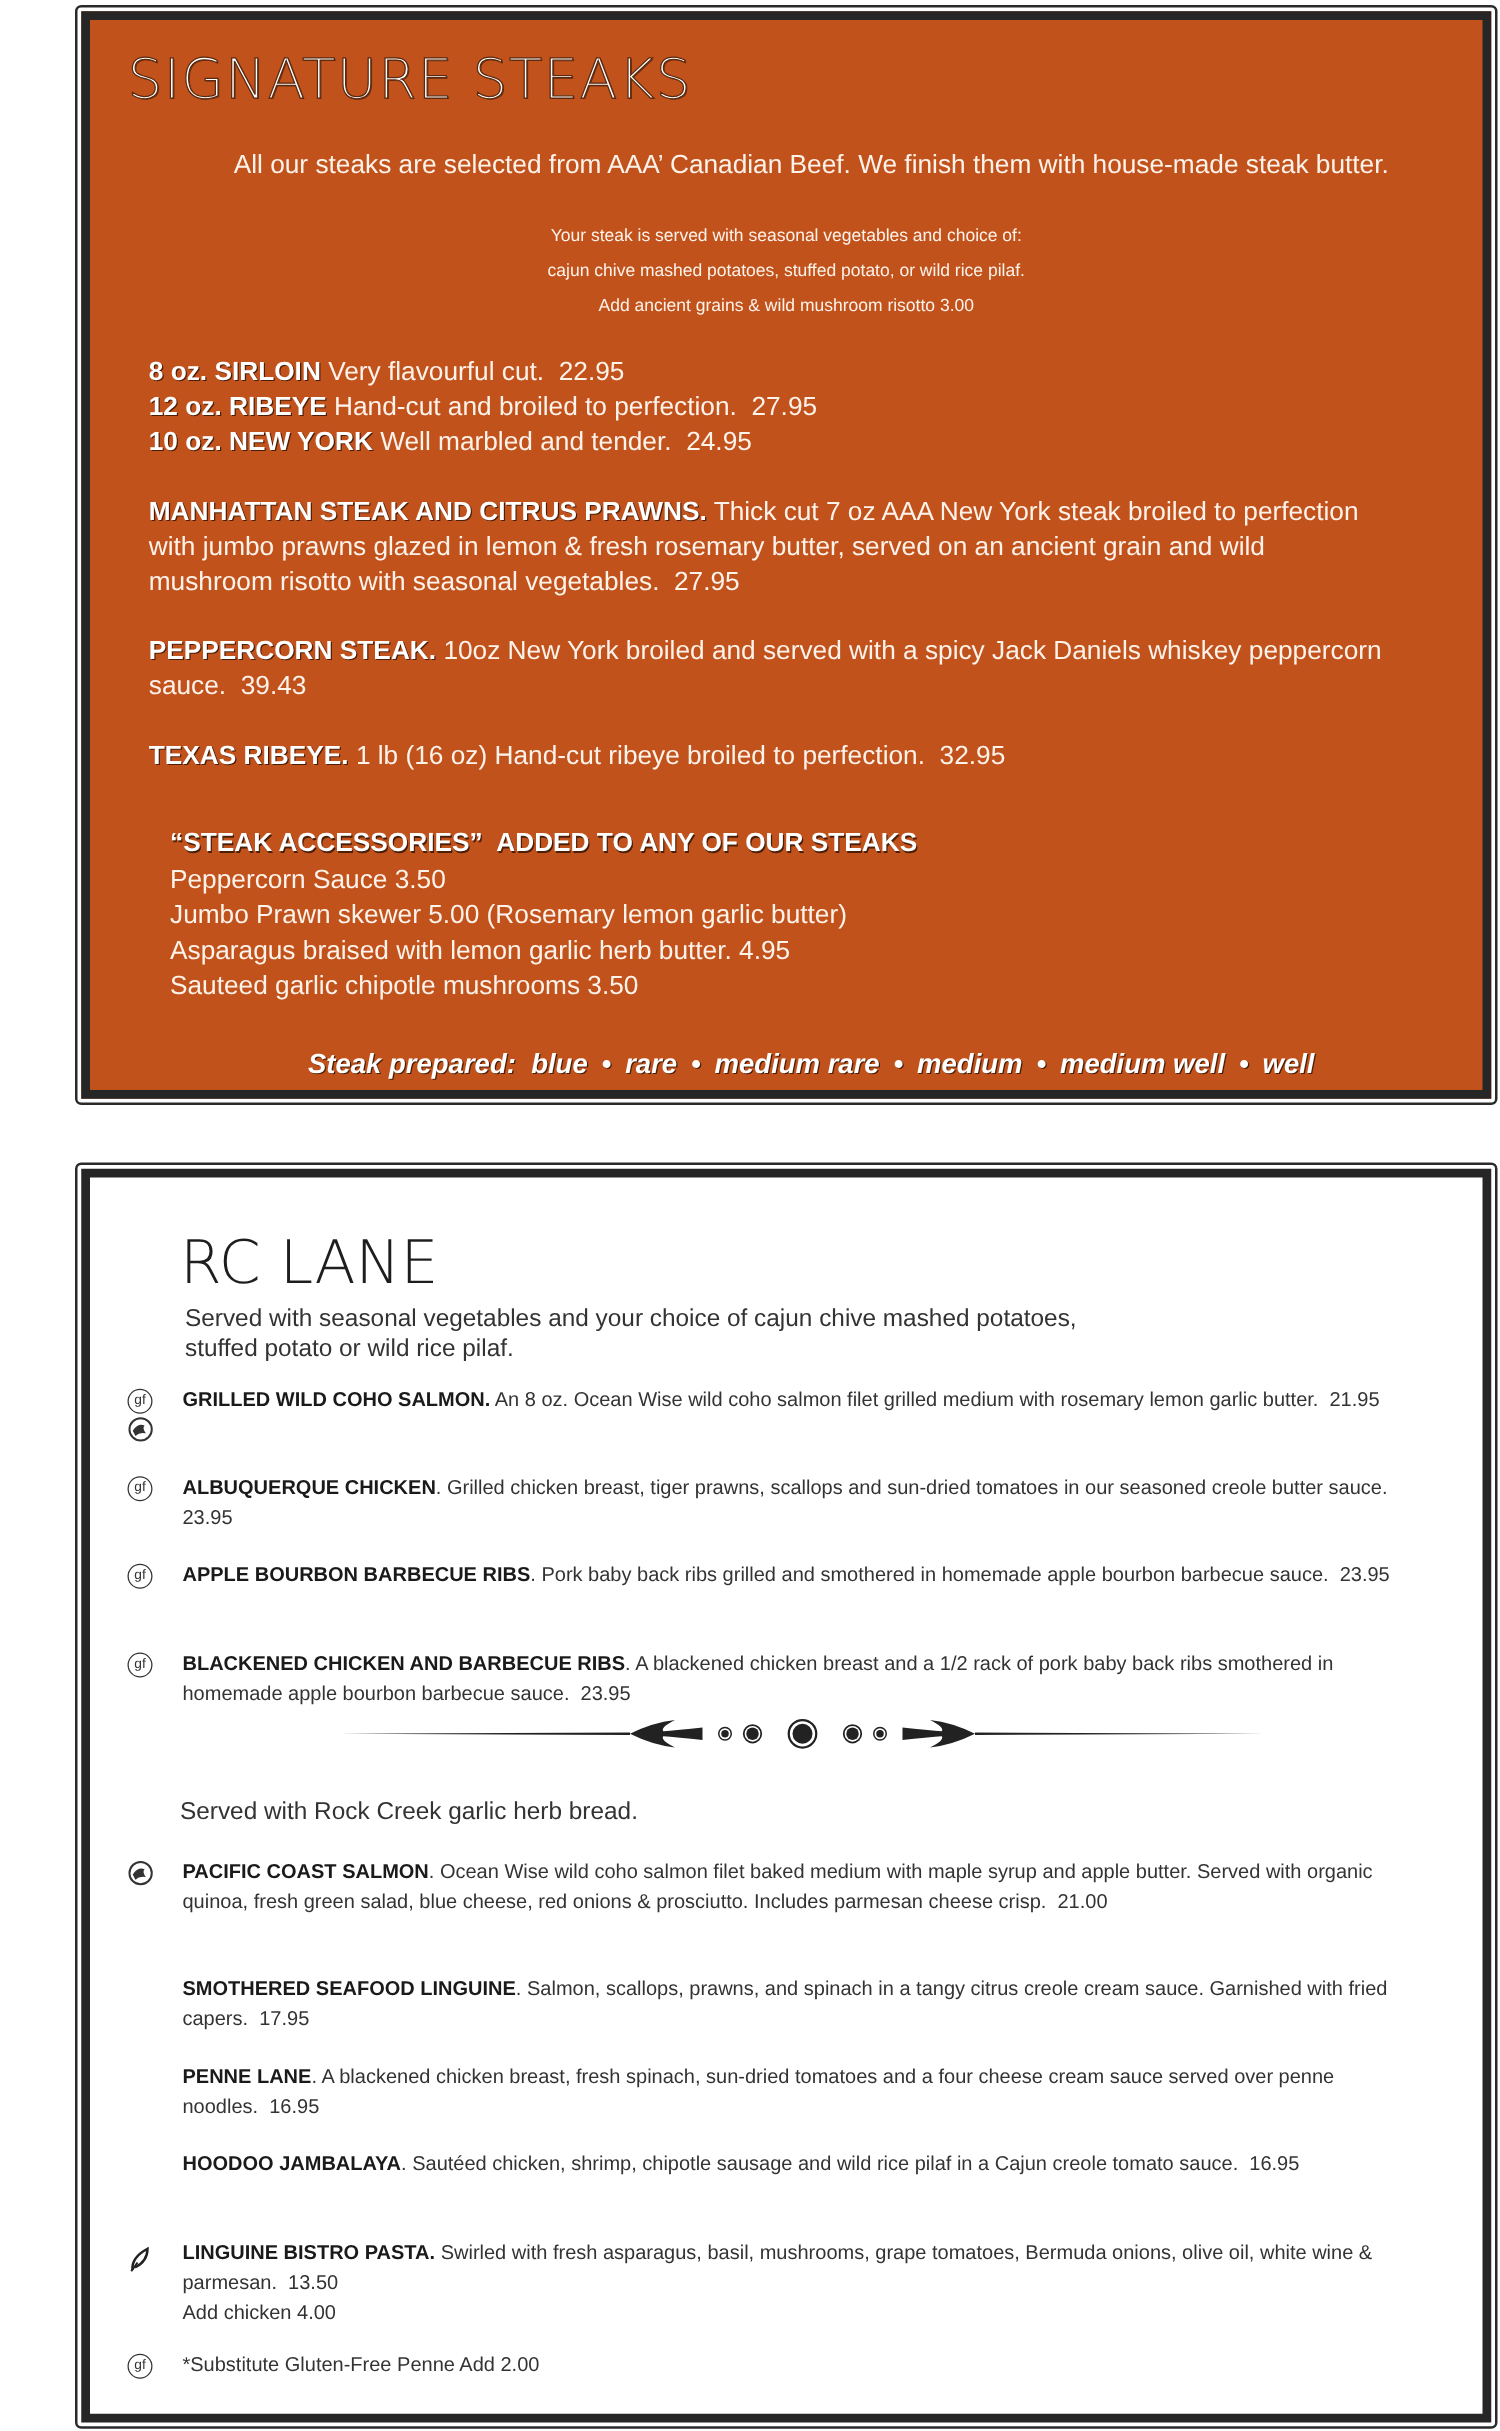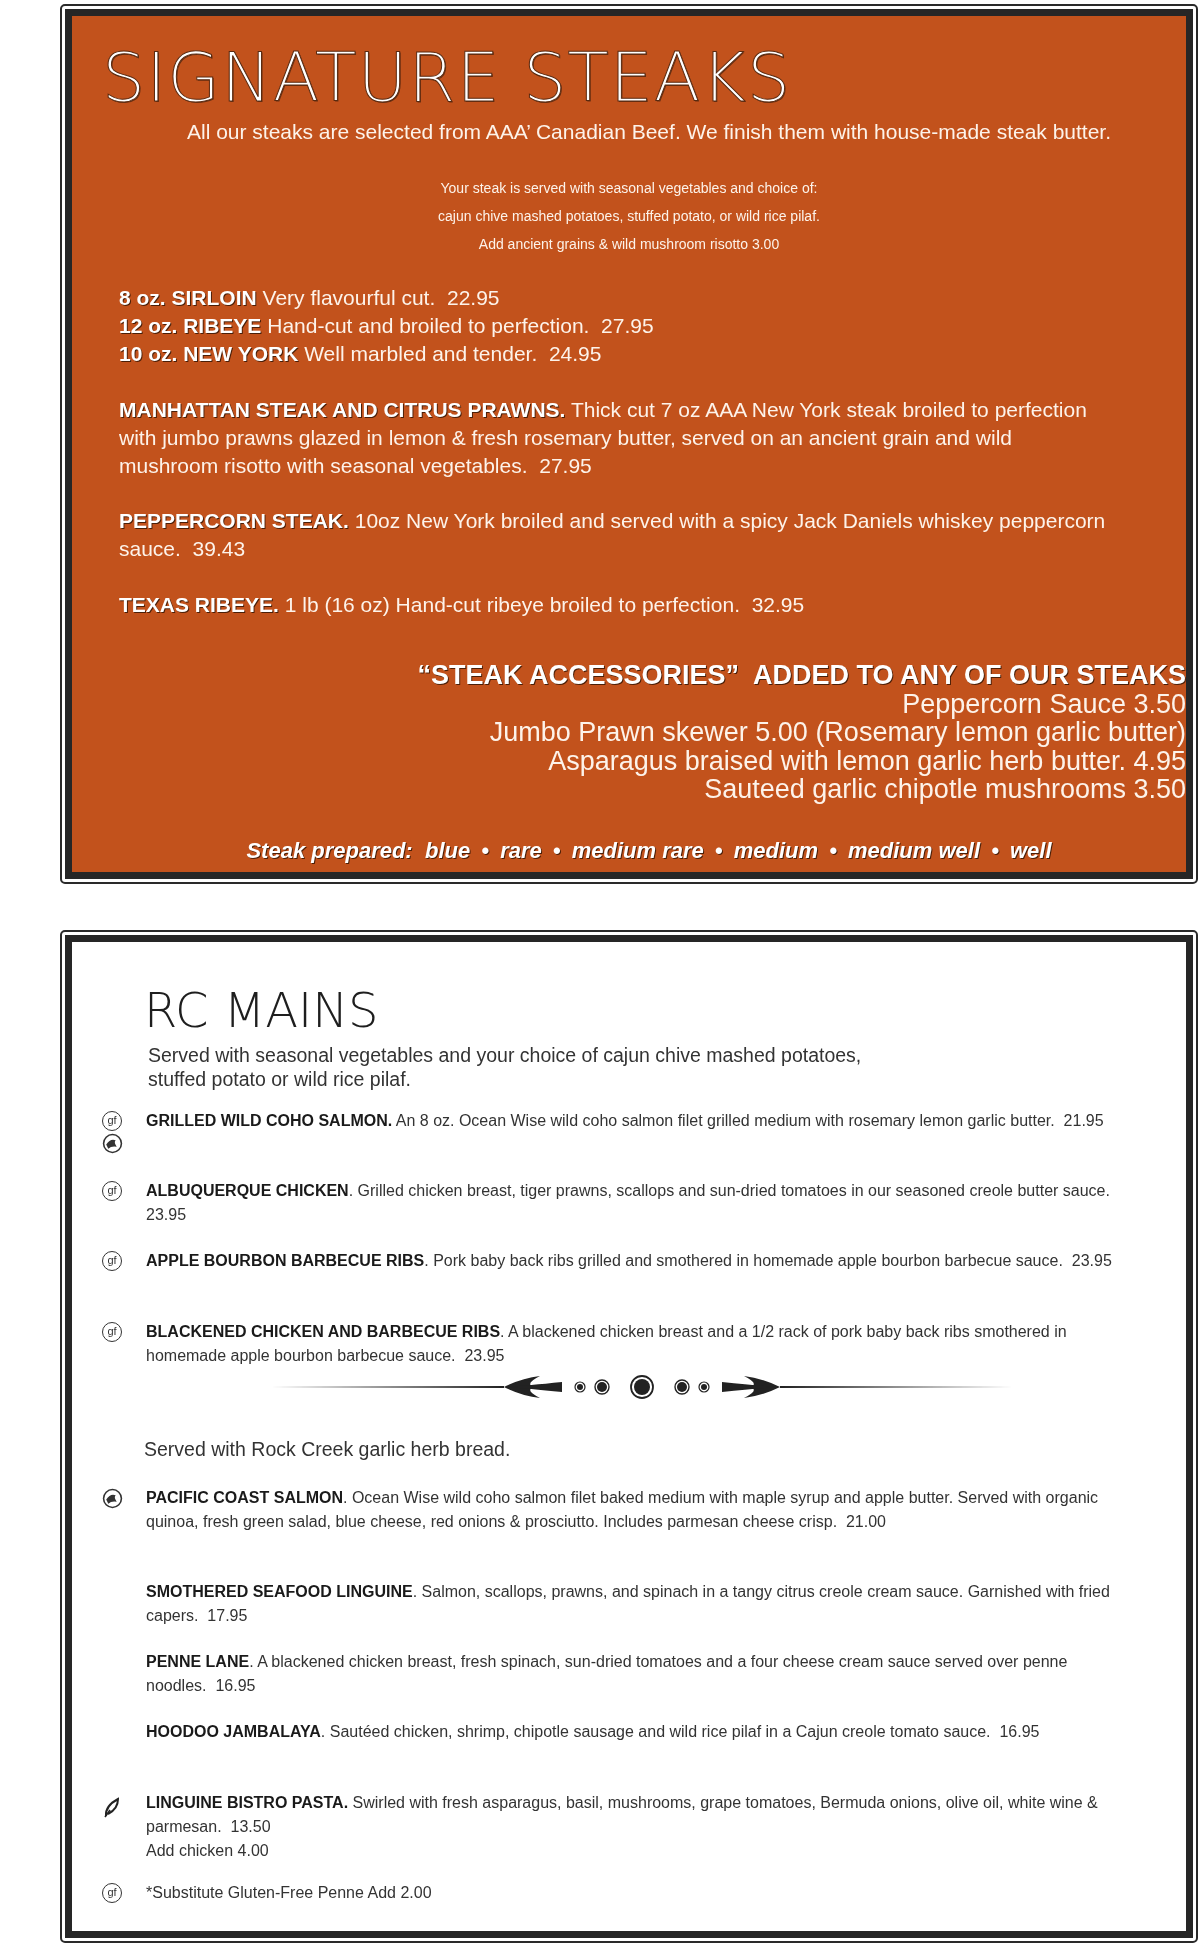--- a/index.html
+++ b/index.html
@@ -23,21 +23,21 @@
   #steaks-frame { top: 4px; height: 880px; }
   #mains-frame { top: 930px; height: 1013px; }
 
   #steaks-frame .frame-inner { background: #c2521c; color: #fdf3ea; }
   #mains-frame .frame-inner { background: #ffffff; color: #2b2b2b; }
 
   
   .steaks-title {
     position: absolute; left: 30px; top: 22px;
     font-family: "DejaVu Sans", sans-serif;
-    font-size: 68px; font-weight: 300; letter-spacing: 1px;
+    font-size: 44px; font-weight: 300; letter-spacing: 1px;
     color: #ffffff;
     -webkit-text-stroke: 1px #5a2a10;
     text-shadow: 1px 1px 0 #6b3012;
   }
   .steaks-intro {
     position: absolute; left: 0; right: 0; top: 104px;
     text-align: center; font-size: 21px; padding-left: 40px;
   }
   .steaks-served {
     position: absolute; left: 0; right: 0; top: 158px;
@@ -51,22 +51,22 @@
   .steak-item {
     position: absolute; left: 47px; right: 70px;
     font-size: 21px; line-height: 28px;
   }
   #manhattan { top: 380px; }
   #peppercorn { top: 491px; }
   #texas { top: 575px; }
 
   .accessories {
     position: absolute; left: 0; right: 0; top: 645px;
-    text-align: right; font-size: 27px; line-height: 28.5px;
-    padding-left: 20px;
+    text-align: left; font-size: 21px; line-height: 28.5px;
+    padding-left: 64px;
   }
   .acc-head { font-weight: bold; color: #fff; text-shadow: 1px 1px 0 #4a1f08; }
   .prepared {
     position: absolute; left: 0; right: 0; top: 822px;
     text-align: center; font-size: 22px; font-weight: bold; font-style: italic;
     color: #fff; text-shadow: 1px 1px 0 #4a1f08; padding-left: 40px;
   }
   .prepared .dot { margin: 0 5px; }
 
   
@@ -177,21 +177,21 @@
       <span class="dot">•</span>
       <span>medium well</span>
       <span class="dot">•</span>
       <span>well</span>
     </div>
   </div>
 </section>
 
 <section class="frame" id="mains-frame">
   <div class="frame-inner">
-    <h2 class="mains-title">RC MAINS</h2>
+    <h2 class="mains-title">RC LANE</h2>
     <div class="mains-intro">
       <div>Served with seasonal vegetables and your choice of cajun chive mashed potatoes,</div>
       <div>stuffed potato or wild rice pilaf.</div>
     </div>
 
     <div class="icon-col" style="top:169px">
       <div class="gf-icon">gf</div>
       <svg class="ow-icon" viewBox="0 0 20 20">
         <circle cx="10" cy="10" r="8.5" fill="none" stroke="#333" stroke-width="1.5"></circle>
         <path d="M4 11 Q8 5 13 7 Q11 9 14 13 Q9 12 6 15 Z" fill="#333"></path>

